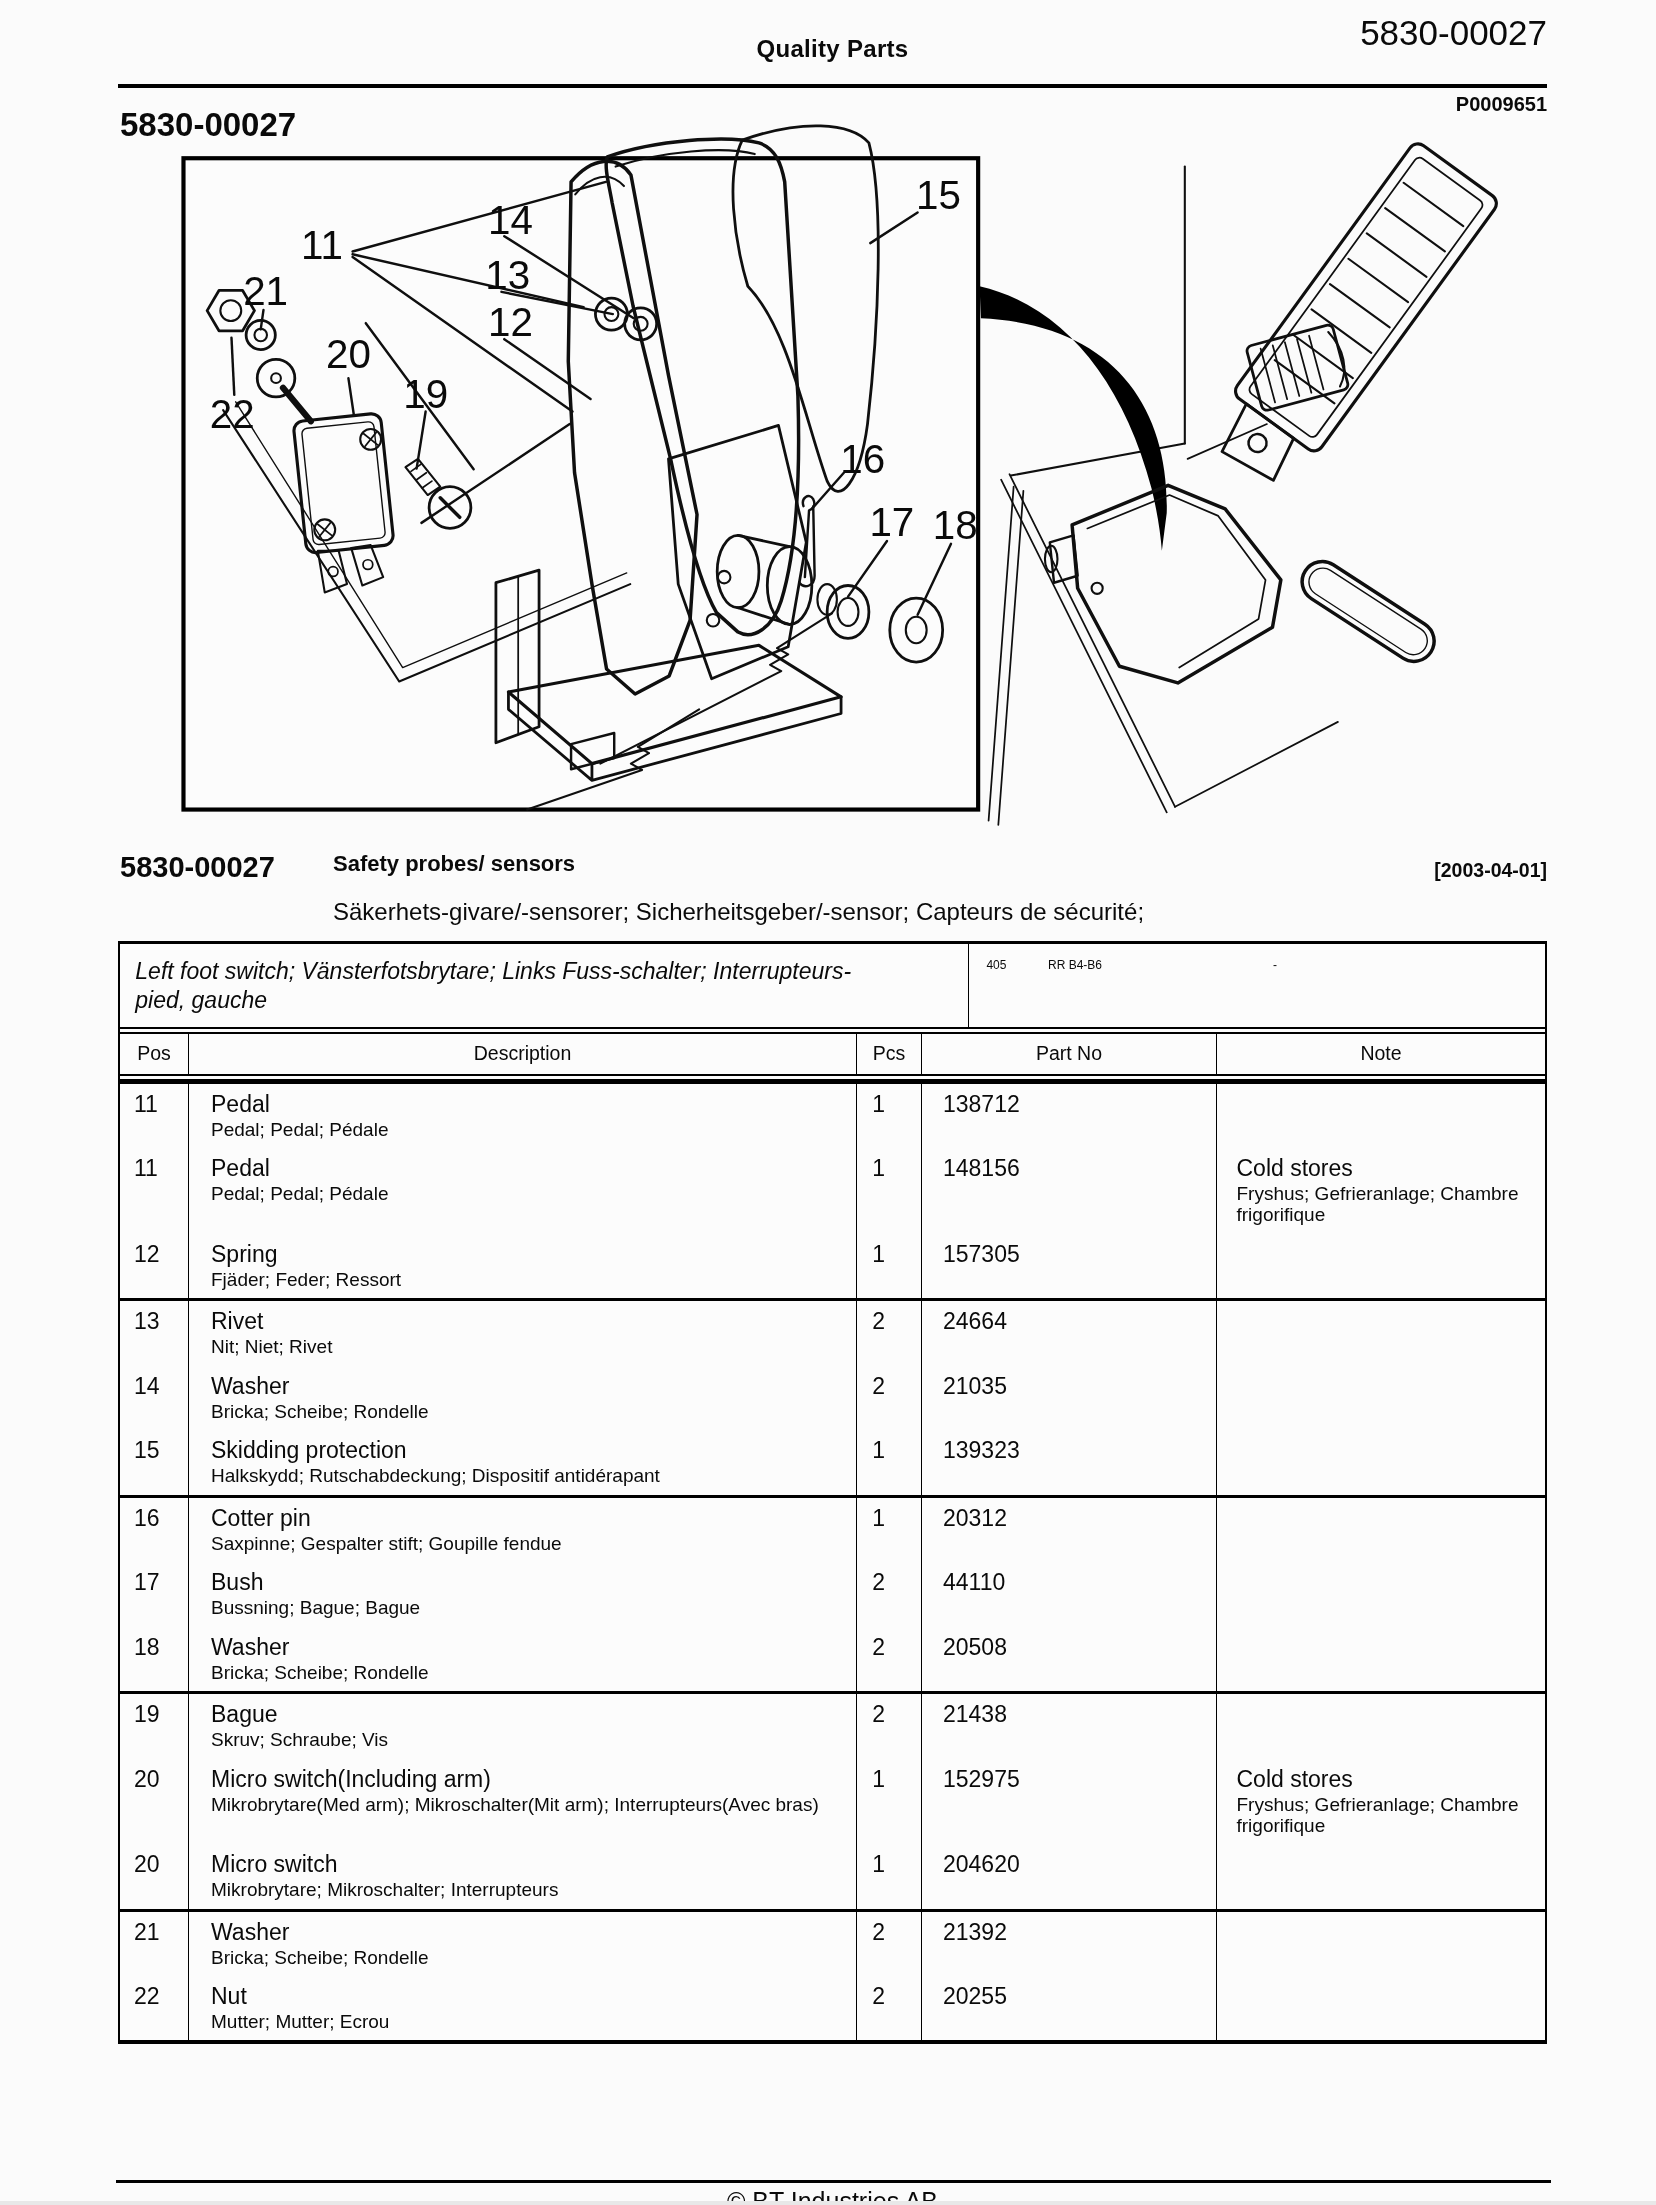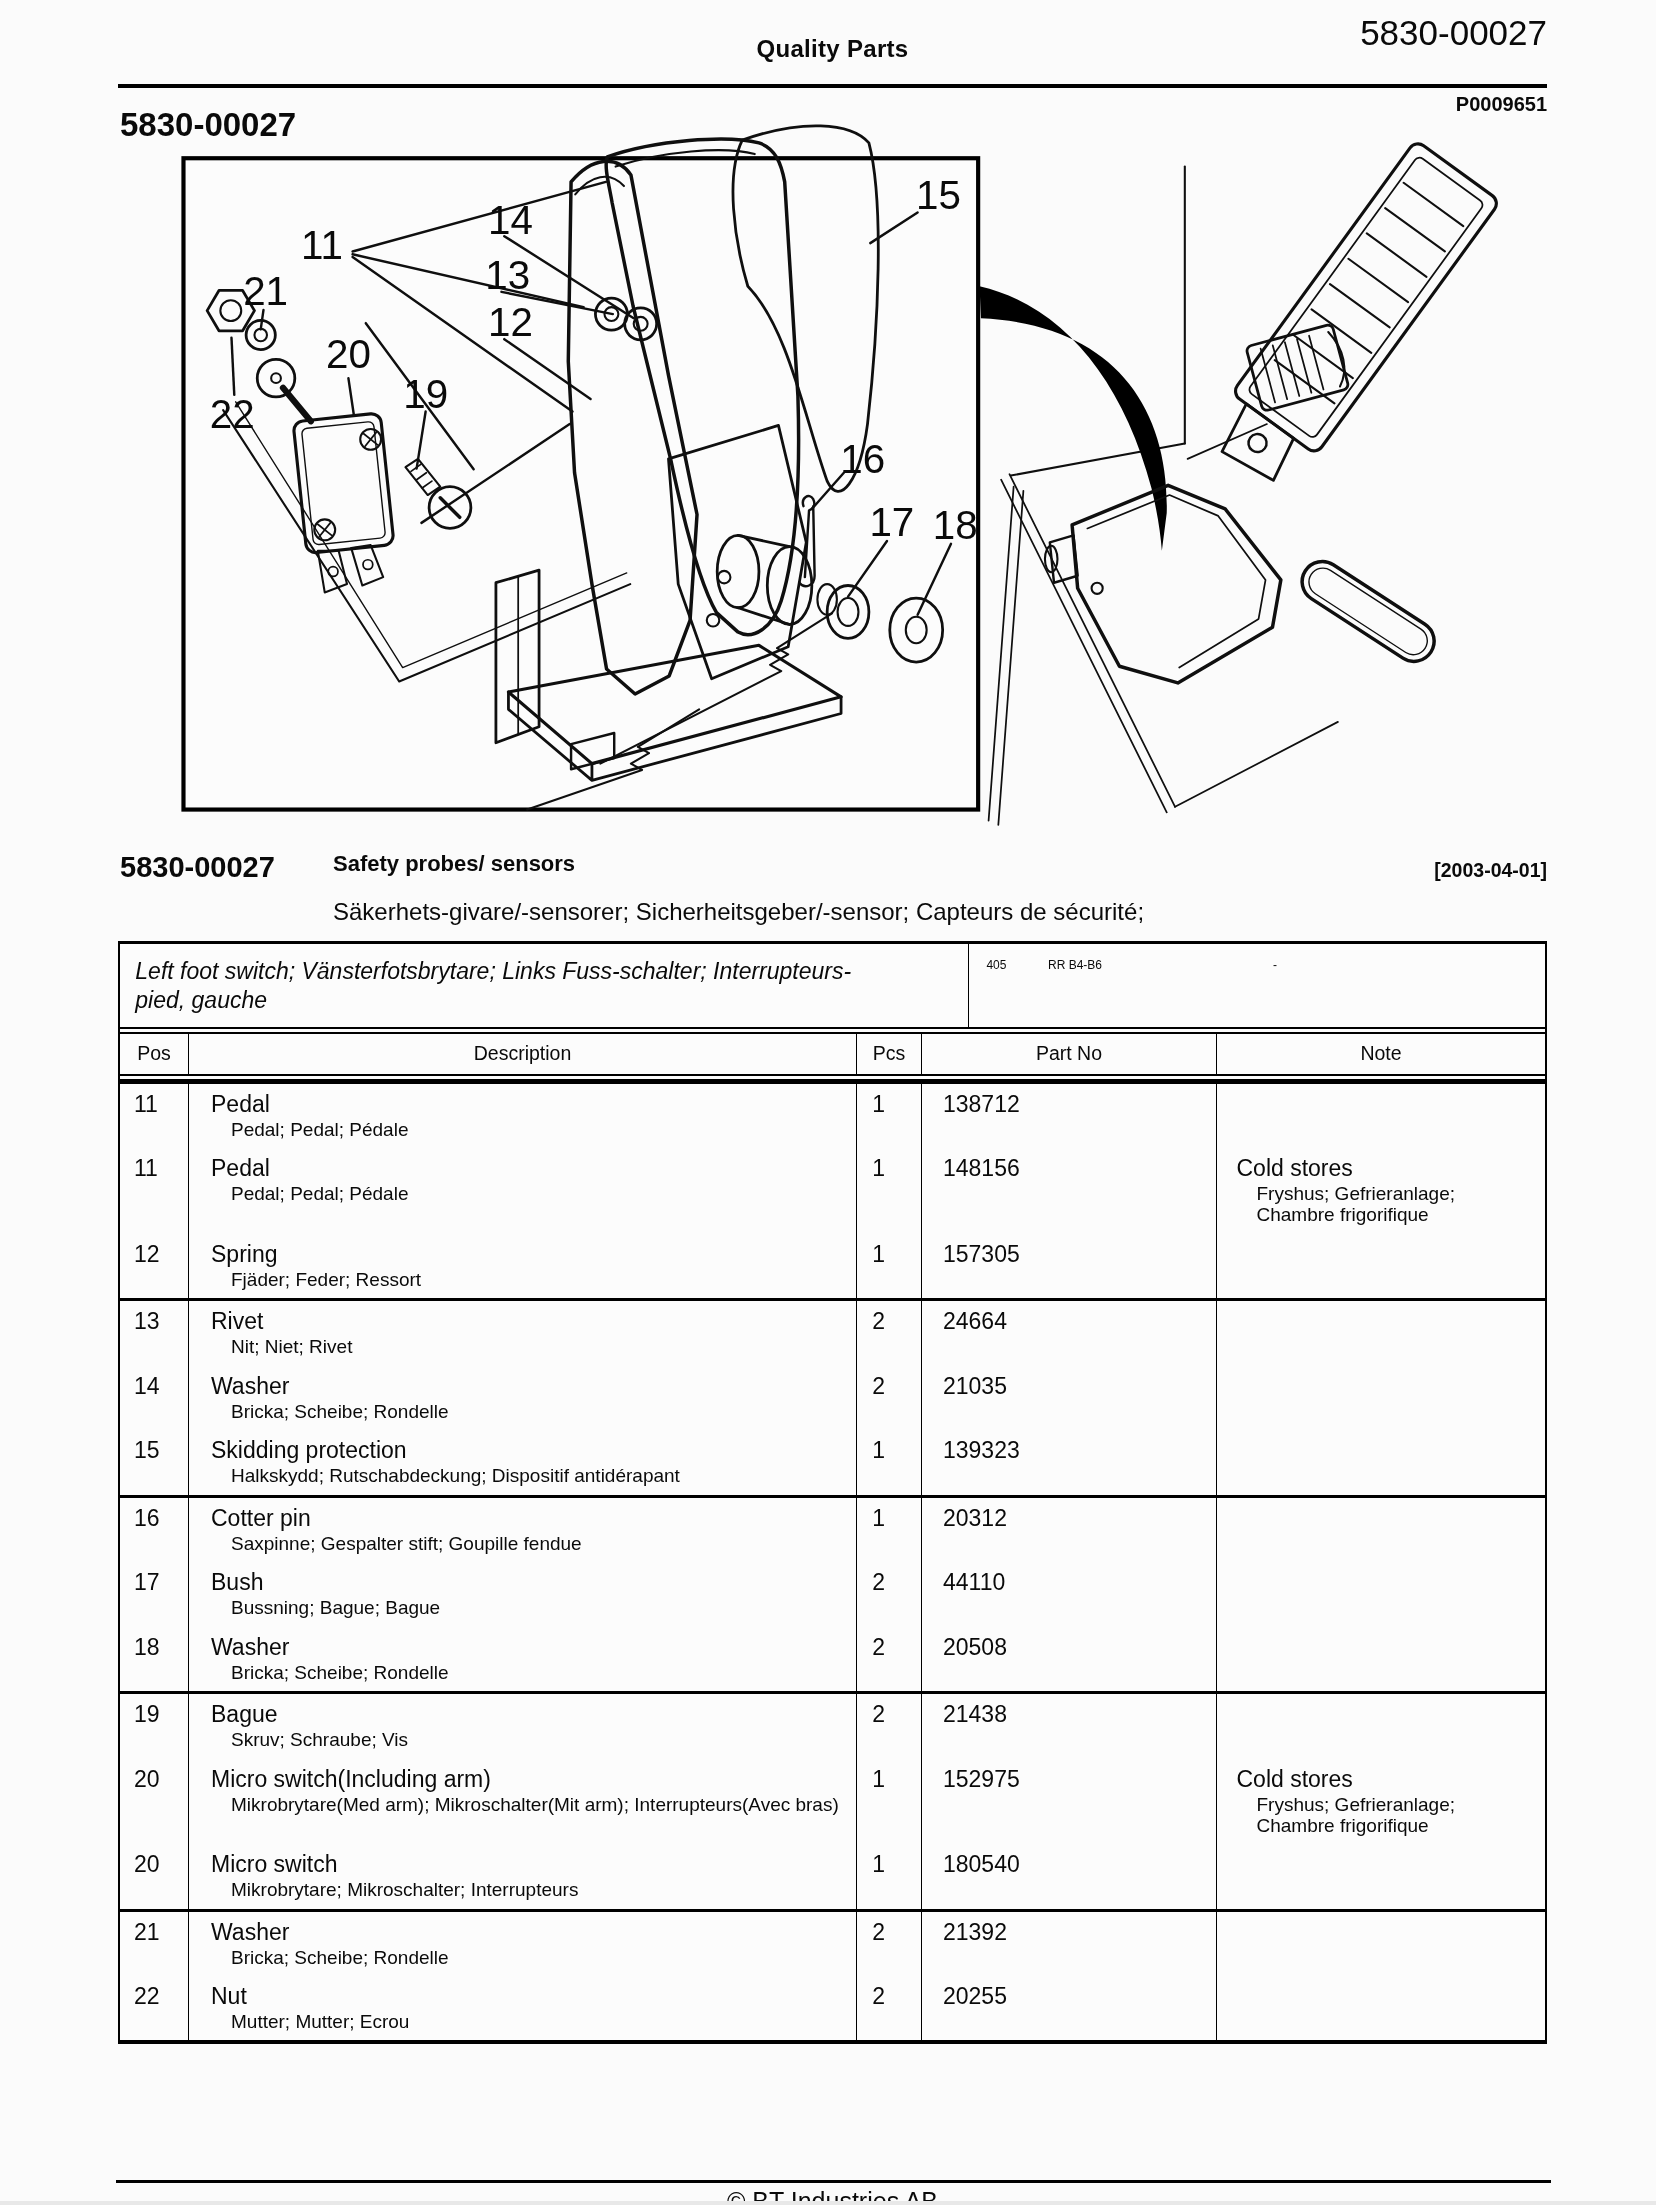--- a/index.html
+++ b/index.html
@@ -44,21 +44,21 @@
   .grp:first-of-type{border-top:none;}
   .row{display:grid; grid-template-columns:68px 668px 65px 295px 1fr;}
   .c{box-sizing:border-box; padding-top:7px; padding-bottom:8.4px;}
   .row .c + .c{border-left:1.4px solid #000;}
   .c.pos{padding-left:14px; font-size:23px; line-height:26px;}
   .c.desc{padding-left:22px; padding-right:11px;}
   .c.pcs{padding-left:15.3px; font-size:23px; line-height:26px;}
   .c.part{padding-left:21px; font-size:23px; line-height:26px;}
   .c.note{padding-left:19.5px; padding-right:16.7px;}
   .m{font-size:23px; line-height:26px;}
-  .s{font-size:19px; line-height:21px; padding-top:2.1px;margin-left:20px;}
+  .s{font-size:19px; line-height:21px; padding-top:2.1px;}
 
   
   .foot-rule{position:absolute; left:116px; top:2180px; width:1435px; height:2.8px; background:#000;}
   .foot-text{position:absolute; left:118px; top:2187px; width:1429px; text-align:center; font-size:25px;}
 
   
   .diagram{position:absolute; left:181px; top:97px;}
   .ln{stroke:#0f0f0f; fill:none; stroke-linecap:round; stroke-linejoin:round;}
   .co{font-family:"Liberation Sans", sans-serif; font-size:58px; fill:#0a0a0a; text-anchor:middle;}
 </style>
@@ -394,21 +394,21 @@
           <div class="s">Fryshus; Gefrieranlage; Chambre frigorifique</div>
         </div>
       </div>
       <div class="row">
         <div class="c pos">20</div>
         <div class="c desc">
           <div class="m">Micro switch</div>
           <div class="s">Mikrobrytare; Mikroschalter; Interrupteurs</div>
         </div>
         <div class="c pcs">1</div>
-        <div class="c part">180540</div>
+        <div class="c part">204620</div>
         <div class="c note">
           <div class="m"></div>
           <div class="s"></div>
         </div>
       </div>
     </div>
 
     <div class="grp">
       <div class="row">
         <div class="c pos">21</div>

